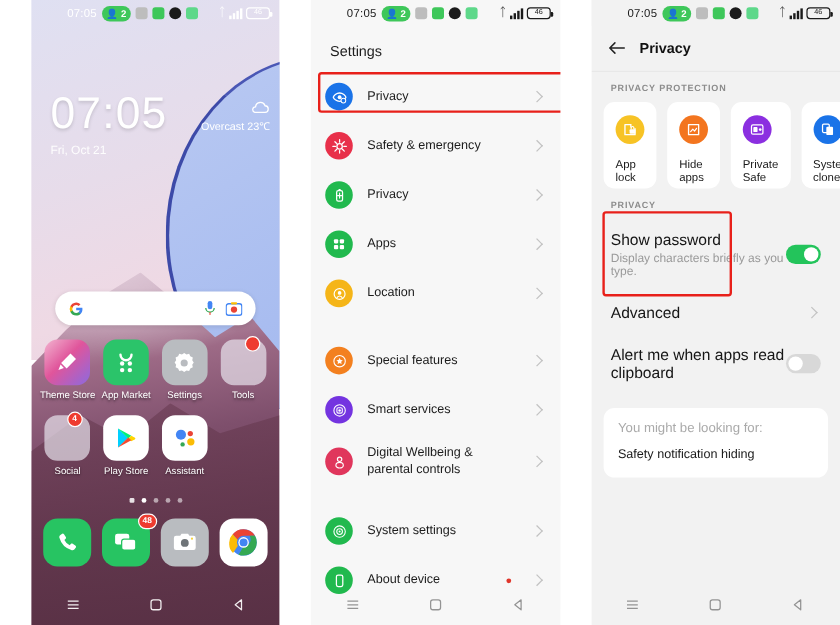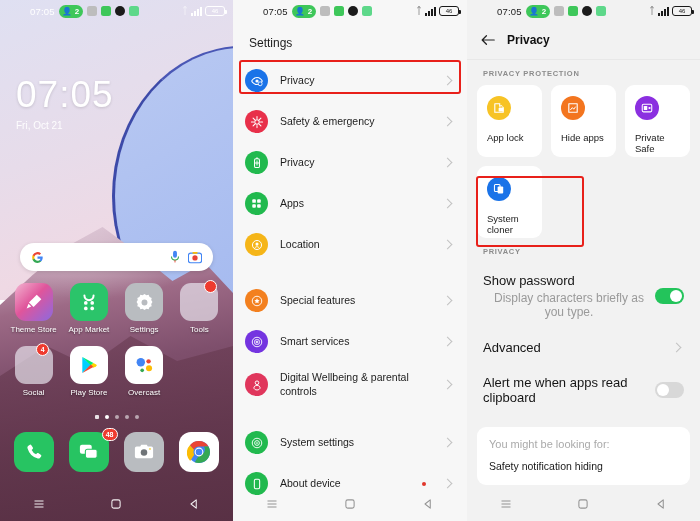--- a/index.html
+++ b/index.html
@@ -3,21 +3,21 @@
 <meta charset="utf-8">
 <style>
   * { box-sizing: border-box; margin: 0; padding: 0; }
   body {
     width: 700px; height: 521px;
     font-family: "Liberation Sans", sans-serif;
     background: #ffffff;
     overflow: hidden;
   }
   .screens { display: flex; width: 700px; height: 521px; }
-  .panel { position: relative; height: 521px; overflow: hidden; }
+  .panel { position: relative; height: 521px; overflow: hidden; margin-left: 26px; }
   .p1 { width: 233px; }
   .p2 { width: 234px; background: #f7f7f7; }
   .p3 { width: 233px; background: #f2f2f2; }
 
   
   .statusbar {
     height: 22px; display: flex; align-items: center;
     padding: 0 8px; font-size: 9px; position: relative; z-index: 6;
   }
   .sb-left { display: flex; align-items: center; gap: 4px; margin-left: 22px; }
@@ -152,32 +152,32 @@
   .hl-box {
     position: absolute; border: 2.5px solid #e8201a; border-radius: 3px;
     pointer-events: none; z-index: 5;
   }
 
   
   .pv-head { display: flex; align-items: center; gap: 12px; padding: 11px 14px 12px; }
   .backarrow { width: 14px; height: 12px; }
   .pv-title { font-size: 12px; color: #111; font-weight: bold; }
   .sec-hd { font-size: 7.5px; color: #8c8c8c; letter-spacing: .7px; padding: 9px 16px 7px; font-weight: bold; }
-  .cards { display: grid; grid-template-columns: 1fr 1fr 1fr; gap: 9px; padding: 0 10px; }
+  .cards { display: grid; grid-template-columns: 1fr 1fr 1fr 1fr; gap: 9px; padding: 0 10px; }
   .card {
     background: #fff; border-radius: 9px; padding: 11px 10px 11px;
     height: 72px; position: relative;
   }
   .card-ico { width: 24px; height: 24px; border-radius: 50%; display:flex; align-items:center; justify-content:center; }
   .card-lbl { font-size: 9.5px; color: #1a1a1a; margin-top: 12px; }
   .pv-rows { padding: 0 0 0 0; }
   .pv-row { display: flex; align-items: center; padding: 10px 16px; min-height: 36px; }
   .pv-txt { flex: 1; }
   .pv-t1 { font-size: 13px; color: #151515; }
-  .pv-t2 { font-size: 12px; color: #9a9a9a; margin-top: 3px; text-align: center; }
+  .pv-t2 { font-size: 10px; color: #9a9a9a; margin-top: 3px; }
   .toggle { width: 29px; height: 16px; border-radius: 9px; position: relative; flex:none; }
   .toggle.on { background: #23c45b; }
   .toggle.off { background: #d8d8d8; }
   .toggle i { position: absolute; top: 2px; width: 12px; height: 12px; border-radius: 50%; background: #fff; display:block; }
   .toggle.on i { right: 2px; }
   .toggle.off i { left: 2px; }
   .sugg {
     background: #fff; border-radius: 9px; margin: 12px 10px 0; padding: 11px 12px 13px;
   }
   .sugg-h { font-size: 11px; color: #aaa; }
@@ -222,20 +222,30 @@
             <span>46</span>
           </span>
       </div>
     </div>
 
     <div class="clockwid">
       <div class="t">07:05</div>
       <div class="d">Fri, Oct 21</div>
     </div>
 
+    <div class="weather">
+      <div class="cloudrow">
+        <span class="cloud-ico">
+          <svg viewBox="0 0 24 16" width="17" height="11">
+              <path d="M6 14h12a4 4 0 0 0 .4-8 6 6 0 0 0-11.6 1.3A3.4 3.4 0 0 0 6 14z" fill="none" stroke="#fff" stroke-width="1.6"></path>
+            </svg>
+        </span>
+      </div>
+      <div>Overcast  23℃</div>
+    </div>
 
     <div class="searchbar">
       <span class="g-logo">
         <svg width="13" height="13" viewBox="0 0 24 24">
             <path fill="#4285F4" d="M21.6 12.2c0-.7-.1-1.4-.2-2H12v3.9h5.4a4.6 4.6 0 0 1-2 3v2.5h3.2c1.9-1.7 3-4.3 3-7.4z"></path>
             <path fill="#34A853" d="M12 22c2.7 0 5-.9 6.6-2.4l-3.2-2.5c-.9.6-2 1-3.4 1-2.6 0-4.8-1.8-5.6-4.1H3.1v2.6A10 10 0 0 0 12 22z"></path>
             <path fill="#FBBC05" d="M6.4 14c-.2-.6-.3-1.3-.3-2s.1-1.4.3-2V7.4H3.1a10 10 0 0 0 0 9.2L6.4 14z"></path>
             <path fill="#EA4335" d="M12 5.9c1.5 0 2.8.5 3.8 1.5l2.8-2.8A10 10 0 0 0 3.1 7.4L6.4 10c.8-2.3 3-4.1 5.6-4.1z"></path>
           </svg>
       </span>
@@ -337,21 +347,21 @@
 
       <div class="app">
         <div class="app-ico" style="background:#fff;">
           <svg width="22" height="22" viewBox="0 0 24 24">
               <circle cx="8.5" cy="9" r="4.6" fill="#4285F4"></circle>
               <circle cx="17" cy="8" r="2.4" fill="#EA4335"></circle>
               <circle cx="17.5" cy="15.5" r="3.3" fill="#FBBC05"></circle>
               <circle cx="10" cy="17.8" r="2" fill="#34A853"></circle>
             </svg>
         </div>
-        <div class="app-lbl">Overcast</div>
+        <div class="app-lbl">Assistant</div>
       </div>
 
     </div>
 
     <div class="dots">
       <i class="sq"></i>
         <i class="on"></i>
         <i></i>
         <i></i>
         <i></i>

